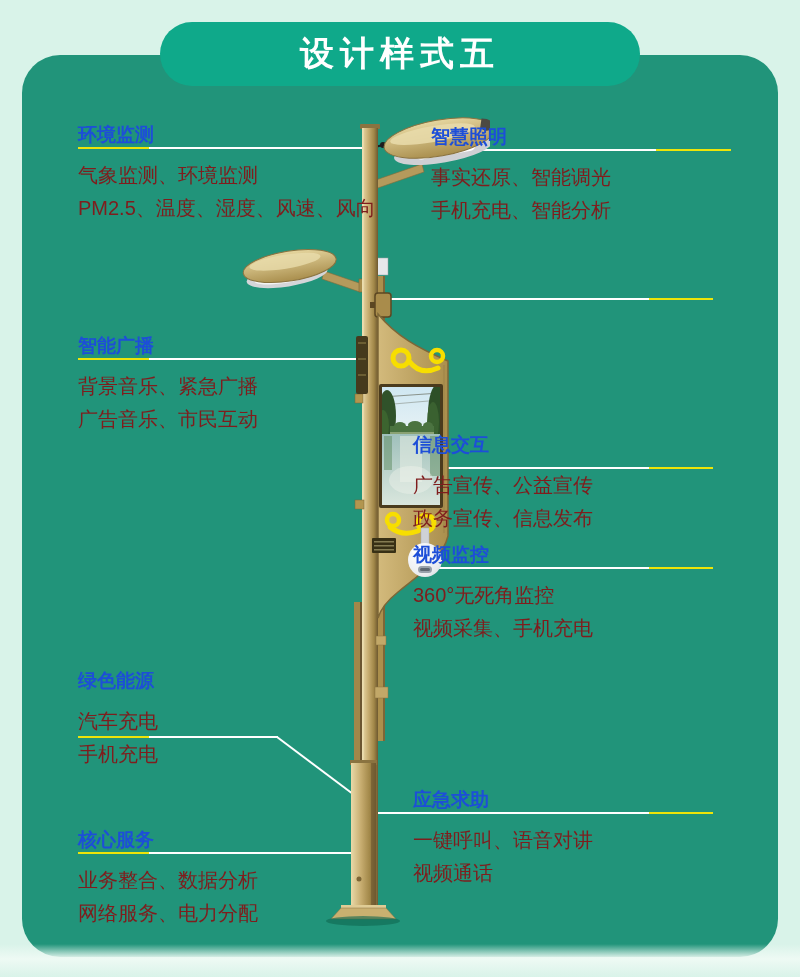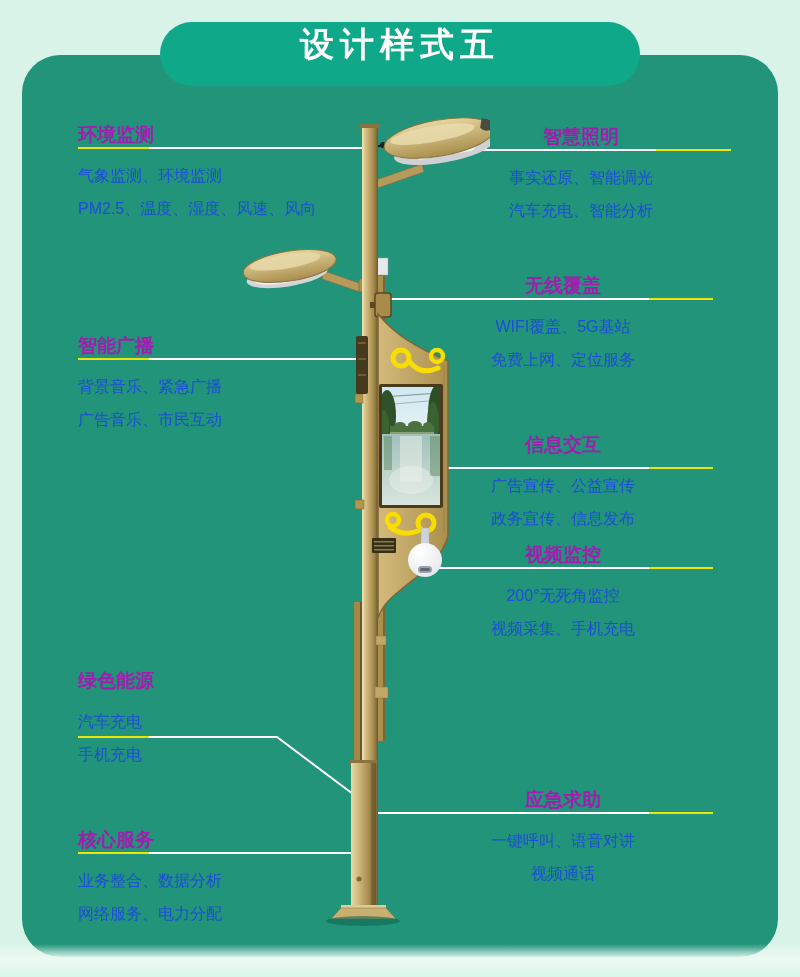--- a/index.html
+++ b/index.html
@@ -12,34 +12,34 @@
     position:absolute;left:22px;top:55px;width:756px;height:902px;
     background:#21947A;border-radius:38px;z-index:0;
   }
   .bottom-fade{
     position:absolute;left:0;top:944px;width:800px;height:33px;z-index:7;
     background:linear-gradient(to bottom,rgba(217,243,233,0) 0%,#eefaf4 45%,#d9f3e9 100%);
   }
   .banner{
     position:absolute;left:160px;top:22px;width:480px;height:64px;
     background:#0FA98A;border-radius:33px;z-index:5;
-    display:flex;justify-content:center;
+    display:flex;align-items:center;justify-content:center;
     color:#ffffff;font-size:34px;font-weight:bold;letter-spacing:6px;
   }
   
   .ln{position:absolute;height:2px;z-index:1;}
   .ln.w{background:#ffffff;}
   .ln.y{background:#EDE409;z-index:3;}
   .ln.diag{transform-origin:0 50%;transform:rotate(36.9deg);}
   
   .feat{position:absolute;z-index:6;width:300px;}
-  .feat .t{font-size:19px;font-weight:bold;color:#a21caf;line-height:22px;margin-bottom:13px;}
-  .feat .l{font-size:16px;color:#1d4ed8;line-height:33px;}
+  .feat .t{font-size:19px;font-weight:bold;color:#1d4ed8;line-height:22px;margin-bottom:13px;}
+  .feat .l{font-size:20px;color:#7f1d1d;line-height:33px;}
   .feat.left{left:78px;text-align:left;}
-  .feat.right{text-align:center;}
+  .feat.right{text-align:left;}
   .pole-svg{position:absolute;left:230px;top:108px;z-index:2;}
 </style>
 </head>
 <body>
 
 <div class="page">
 
   <div class="card"></div>
 
   <div class="banner">
@@ -84,35 +84,30 @@
   </div>
   <div class="feat left" style="top:829px;">
     <div class="t">核心服务</div>
     <div class="l">业务整合、数据分析</div>
     <div class="l">网络服务、电力分配</div>
   </div>
 
   <div class="feat right" style="top:126px;right:69px;">
     <div class="t">智慧照明</div>
     <div class="l">事实还原、智能调光</div>
-    <div class="l">汽车充电、智能分析</div>
-  </div>
-  <div class="feat right" style="top:275px;right:87px;">
-    <div class="t">无线覆盖</div>
-    <div class="l">WIFI覆盖、5G基站</div>
-    <div class="l">免费上网、定位服务</div>
+    <div class="l">手机充电、智能分析</div>
   </div>
   <div class="feat right" style="top:434px;right:87px;">
     <div class="t">信息交互</div>
     <div class="l">广告宣传、公益宣传</div>
     <div class="l">政务宣传、信息发布</div>
   </div>
   <div class="feat right" style="top:544px;right:87px;">
     <div class="t">视频监控</div>
-    <div class="l">200°无死角监控</div>
+    <div class="l">360°无死角监控</div>
     <div class="l">视频采集、手机充电</div>
   </div>
   <div class="feat right" style="top:789px;right:87px;">
     <div class="t">应急求助</div>
     <div class="l">一键呼叫、语音对讲</div>
     <div class="l">视频通话</div>
   </div>
 
   <svg class="pole-svg" width="260" height="830" viewBox="0 0 260 830">
     <defs>

